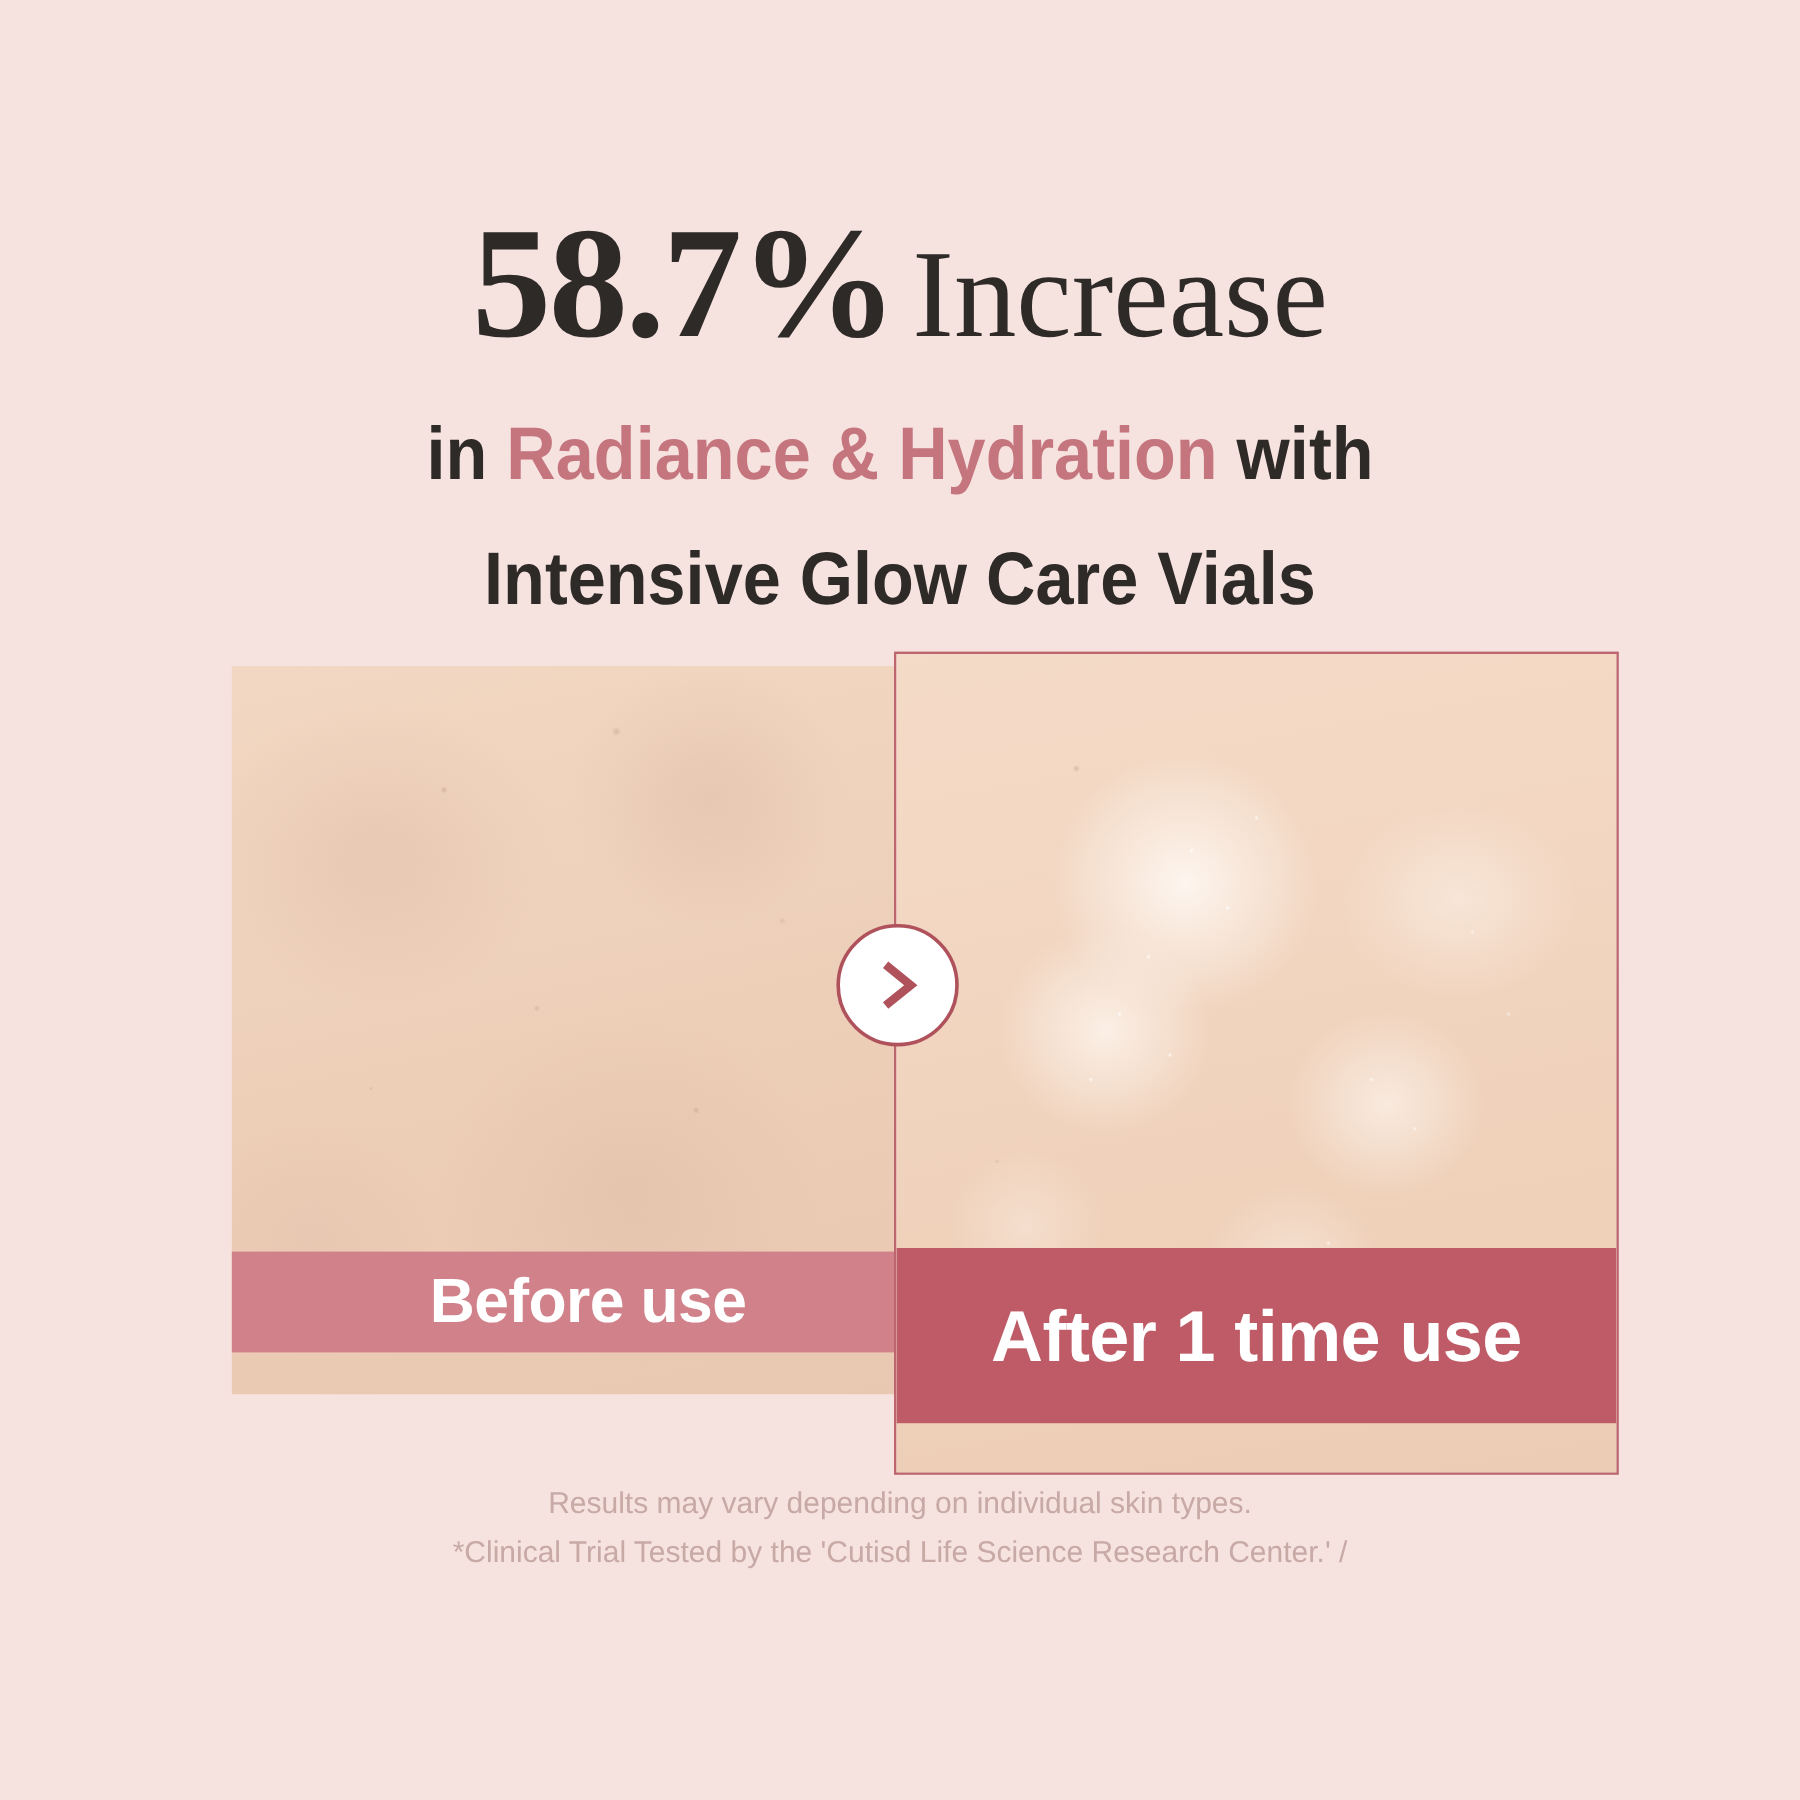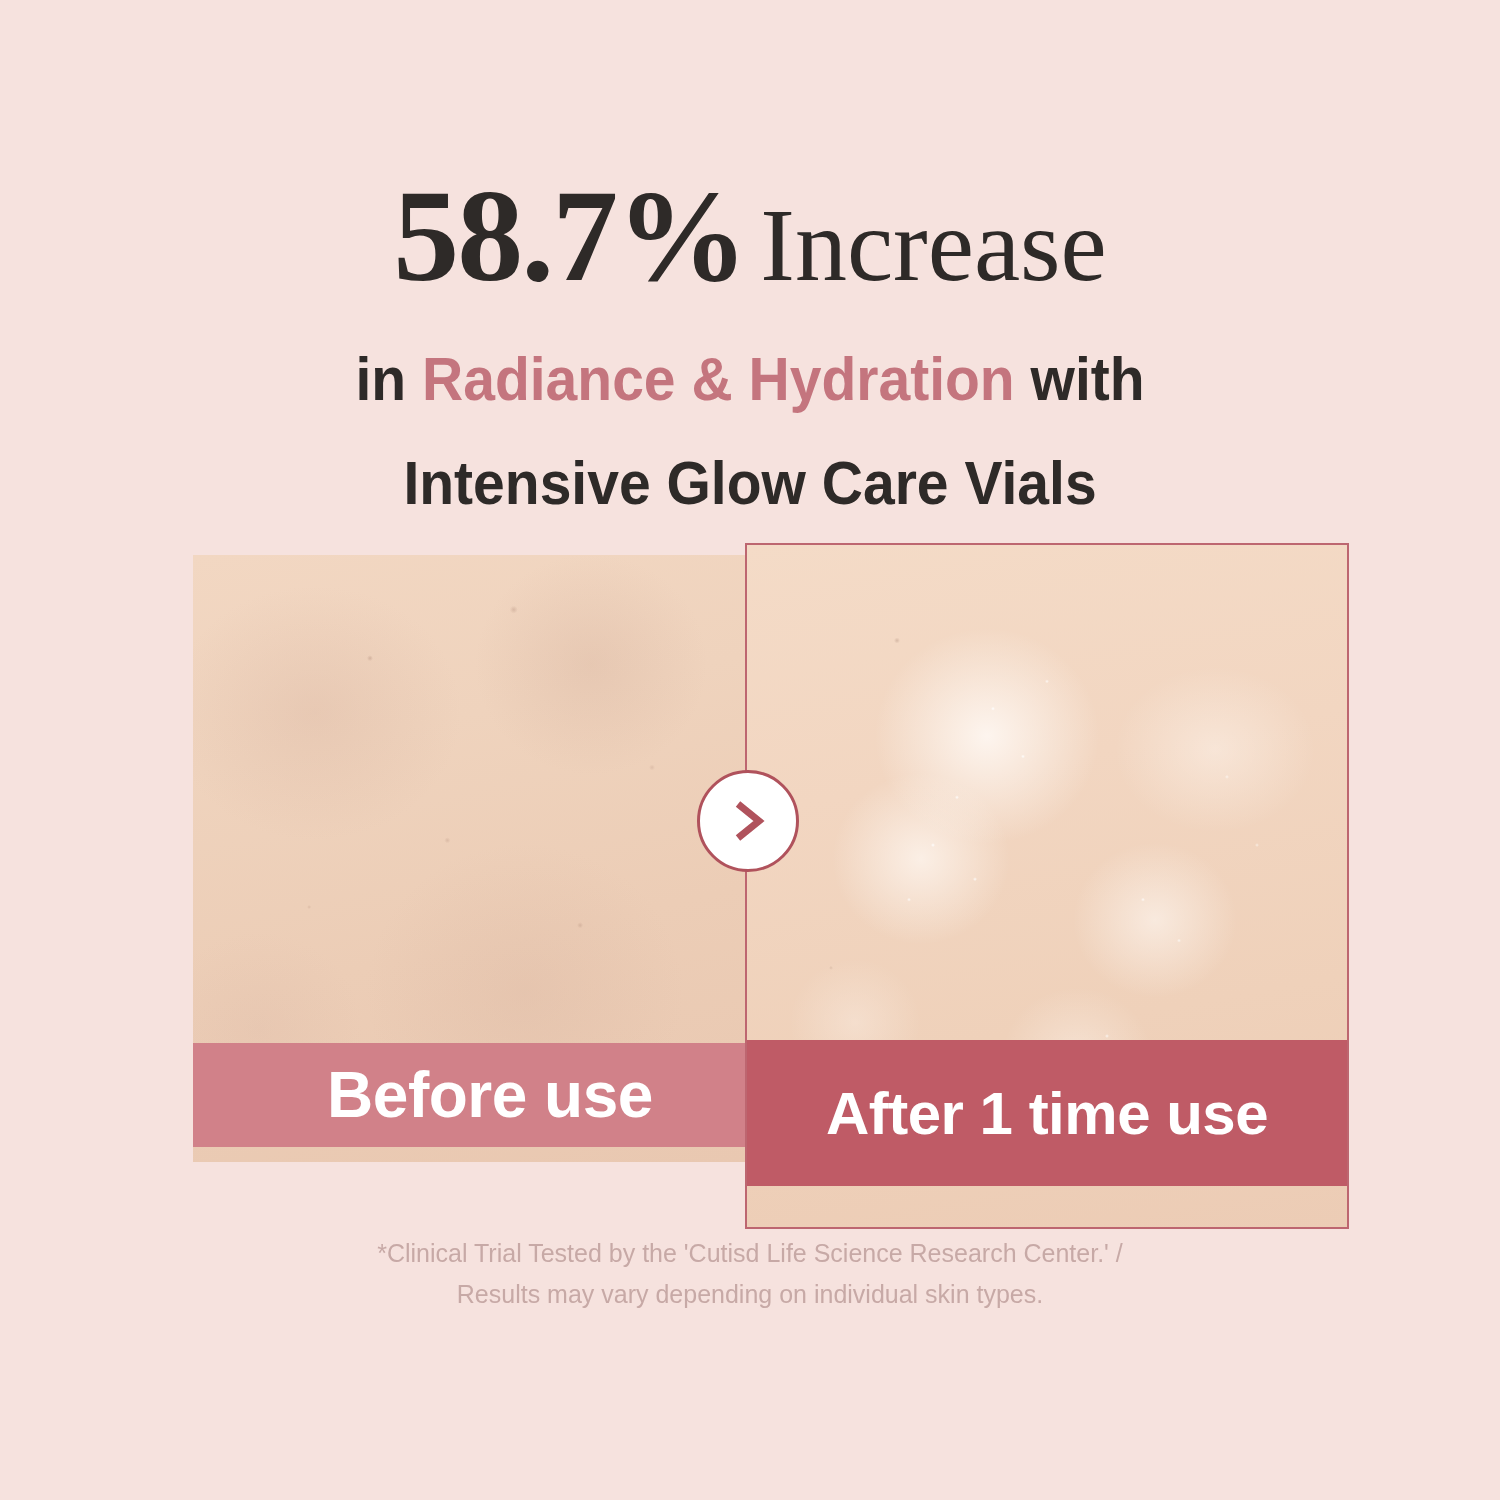--- a/index.html
+++ b/index.html
@@ -148,23 +148,23 @@
     align-items: center;
     justify-content: center;
     color: #ffffff;
     font-family: "Liberation Sans", sans-serif;
     font-weight: 700;
     letter-spacing: -0.5px;
     box-sizing: border-box;
   }
   .bar-before {
     top: 488px;
-    height: 104px;
+    height: 84px;
     background: #d18189;
-    font-size: 64px;
+    font-size: 52px;
     padding-left: 41px;
   }
   .bar-after {
     top: 495px;
     height: 146px;
     background: #bf5b66;
     font-size: 60px;
   }
 
   
@@ -227,17 +227,17 @@
     </div>
   </div>
 
   <div class="arrow-badge">
     <svg width="46" height="50" viewBox="0 0 46 50" aria-hidden="true">
       <polyline points="13,8 34,25 13,42" fill="none" stroke="#b0525c" stroke-width="7" stroke-linecap="butt" stroke-linejoin="miter"></polyline>
     </svg>
   </div>
 
   <div class="footnote">
+    <div>Results may vary depending on individual skin types.</div>
     <div>*Clinical Trial Tested by the 'Cutisd Life Science Research Center.' /</div>
-    <div>Results may vary depending on individual skin types.</div>
   </div>
 
 </div>
 
 </body></html>

